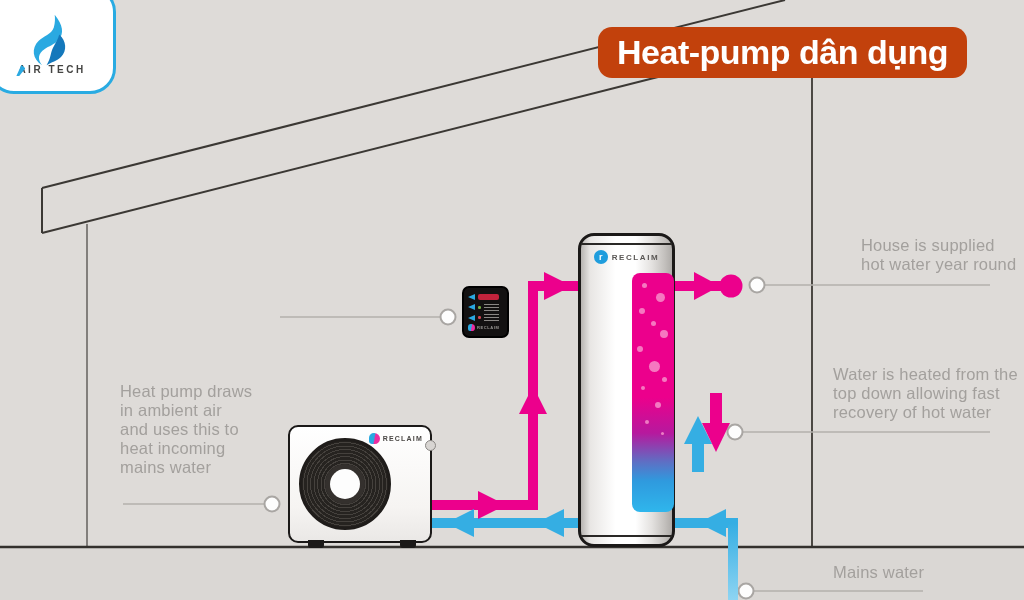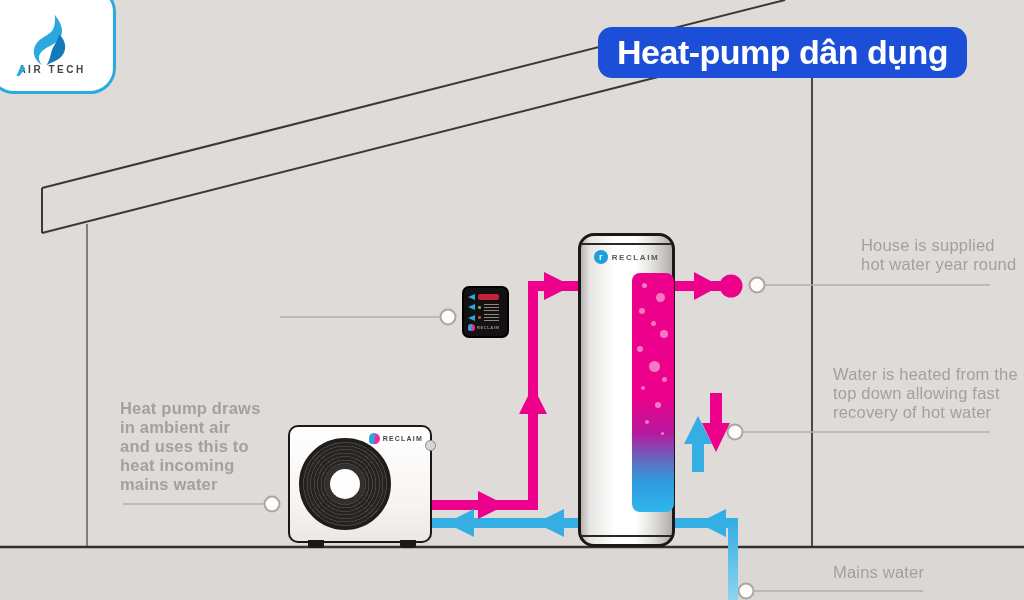--- a/index.html
+++ b/index.html
@@ -15,21 +15,21 @@
   
   .note{
     position:absolute;z-index:2;color:#a3a09d;font-size:16.5px;line-height:19px;
     white-space:pre-line;letter-spacing:.2px;
   }
   .note.center{text-align:center;}
 
   
   .title-badge{
     position:absolute;left:598px;top:27px;width:369px;height:51px;z-index:4;
-    background:#1d4ed8;border-radius:14px;display:flex;align-items:center;justify-content:center;
+    background:#c2410c;border-radius:14px;display:flex;align-items:center;justify-content:center;
   }
   .title-badge span{
     color:#ffffff;font-weight:bold;font-size:34px;letter-spacing:-.5px;white-space:nowrap;
   }
 
   
   .logo-card{
     position:absolute;left:-12px;top:-14px;width:122px;height:102px;z-index:4;
     background:#ffffff;border:3px solid #29abe2;border-radius:26px;
     display:flex;flex-direction:column;align-items:center;justify-content:flex-end;
@@ -164,21 +164,21 @@
         <rect x="692" y="441" width="12" height="31"></rect>
         <polygon points="684,444 712,444 698,416"></polygon>
       </g>
       <g fill="#ec008c">
         <rect x="710" y="393" width="12" height="32"></rect>
         <polygon points="702,423 730,423 716,452"></polygon>
       </g>
     </g>
   </svg>
 
-  <div class="note" style="left:120px;top:399px;width:190px;font-weight:bold;">Heat pump draws
+  <div class="note" style="left:120px;top:382px;width:190px;">Heat pump draws
 in ambient air
 and uses this to
 heat incoming
 mains water</div>
   <div class="note" style="left:833px;top:236px;width:190px;margin-left:28px;">House is supplied
 hot water year round</div>
   <div class="note" style="left:833px;top:365px;width:195px;">Water is heated from the
 top down allowing fast
 recovery of hot water</div>
   <div class="note" style="left:833px;top:563px;width:120px;">Mains water</div>

